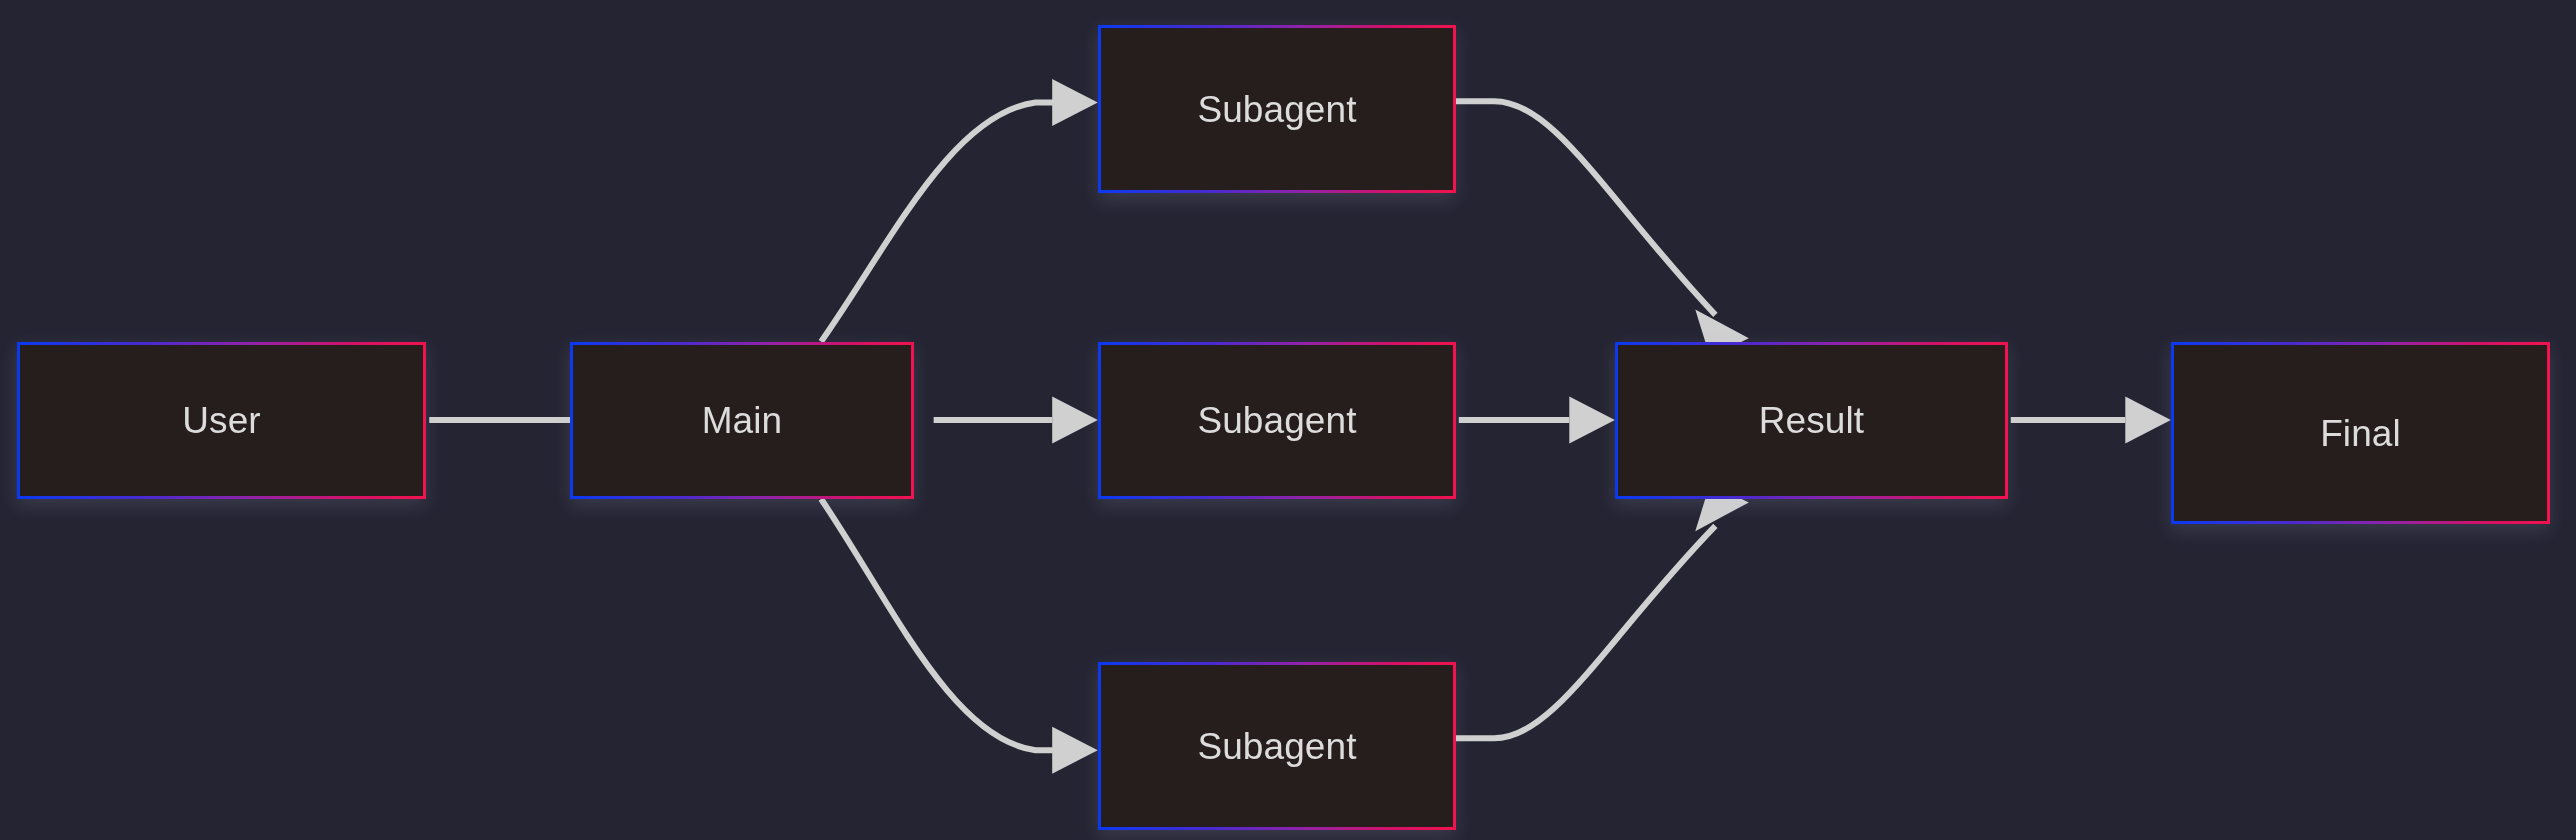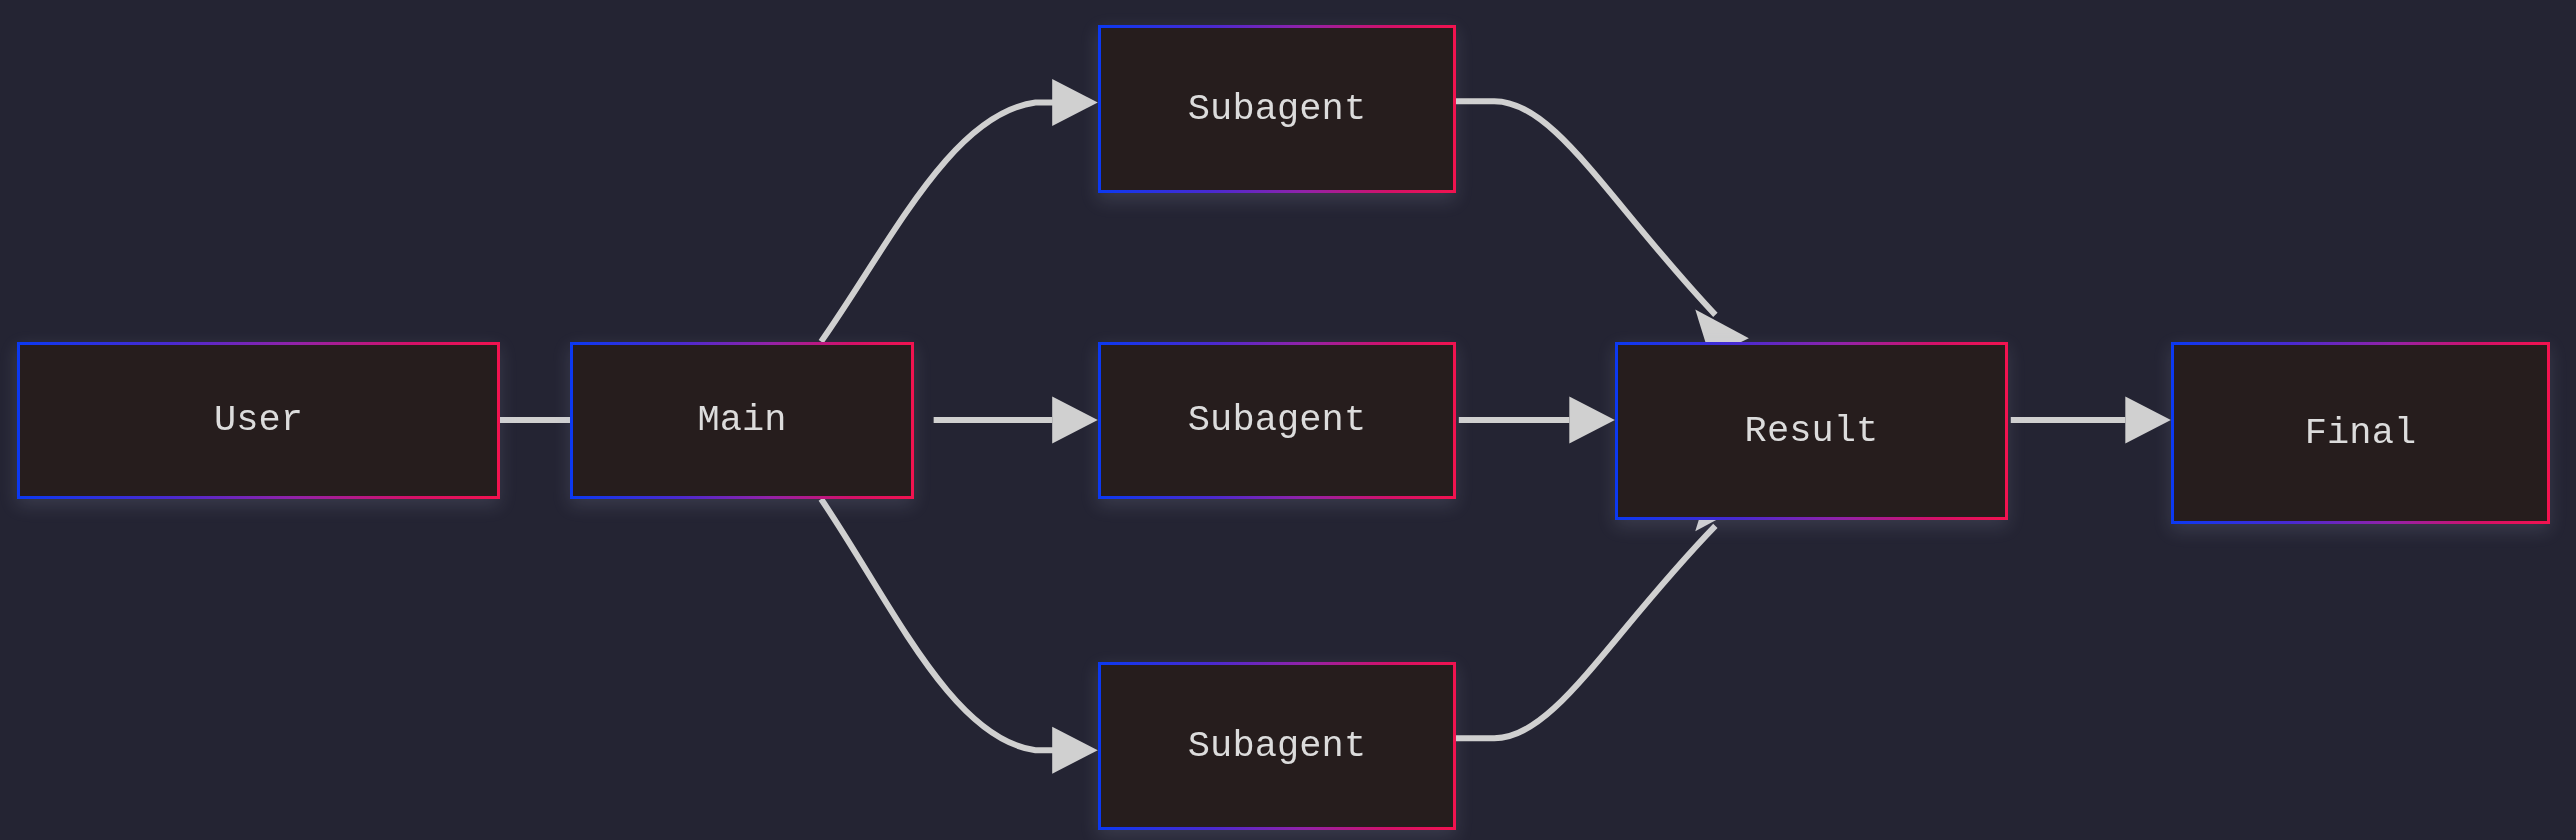--- a/index.html
+++ b/index.html
@@ -39,21 +39,21 @@
     justify-content: center;
     box-shadow: 0 6.7px 17.4px 1.3px rgba(190, 195, 230, 0.14);
   }
   .node-label {
     color: #dcdcdc;
     font-size: 37px;
     font-weight: 400;
     line-height: 1;
     letter-spacing: 0.1px;
     white-space: nowrap;
-    font-family: Liberation Mono, monospace;
+    font-family: Liberation Sans, sans-serif;
   }
 </style>
 </head>
 <body>
 
 <div id="canvas">
 
   <svg id="edge-layer" viewBox="0 0 3844 1254" width="2576" height="840" xmlns="http://www.w3.org/2000/svg">
 
     <g>
@@ -91,41 +91,41 @@
       <polygon points="2530,793 2610,750 2552,722" fill="#d0d0d0"></polygon>
     </g>
 
     <g>
       <path d="M 3001 627 L 3172 627" fill="none" stroke="#d0d0d0" stroke-width="9"></path>
       <polygon points="3172,592 3240,627 3172,662" fill="#d0d0d0"></polygon>
     </g>
 
   </svg>
 
-  <div class="node" style="left:17px; top:342px; width:483px; height:157px;">
+  <div class="node" style="left:17px; top:342px; width:409px; height:157px;">
     <span class="node-label">User</span>
   </div>
 
   <div class="node" style="left:570px; top:342px; width:344px; height:157px;">
     <span class="node-label">Main</span>
   </div>
 
   <div class="node" style="left:1098px; top:25px; width:358px; height:168px;">
     <span class="node-label">Subagent</span>
   </div>
 
   <div class="node" style="left:1098px; top:342px; width:358px; height:157px;">
     <span class="node-label">Subagent</span>
   </div>
 
   <div class="node" style="left:1098px; top:662px; width:358px; height:168px;">
     <span class="node-label">Subagent</span>
   </div>
 
-  <div class="node" style="left:1615px; top:342px; width:393px; height:178px;text-align:right;">
+  <div class="node" style="left:1615px; top:342px; width:393px; height:157px;text-align:right;">
     <span class="node-label">Result</span>
   </div>
 
   <div class="node" style="left:2171px; top:342px; width:379px; height:182px;">
     <span class="node-label">Final</span>
   </div>
 
 </div>
 
 

